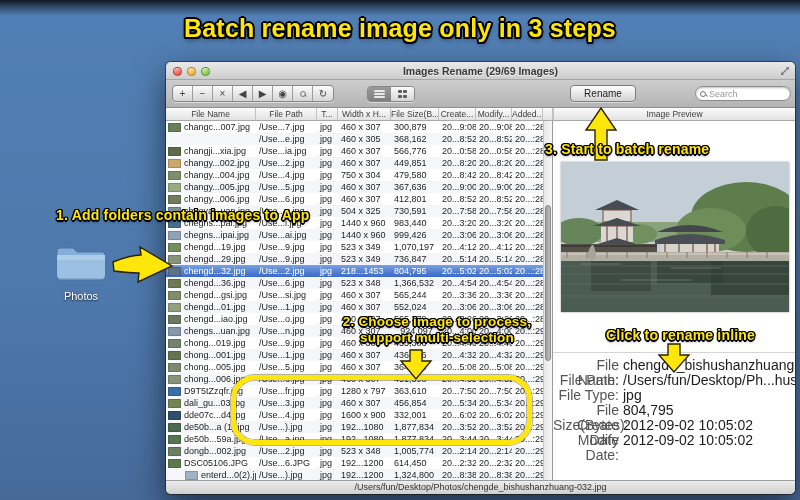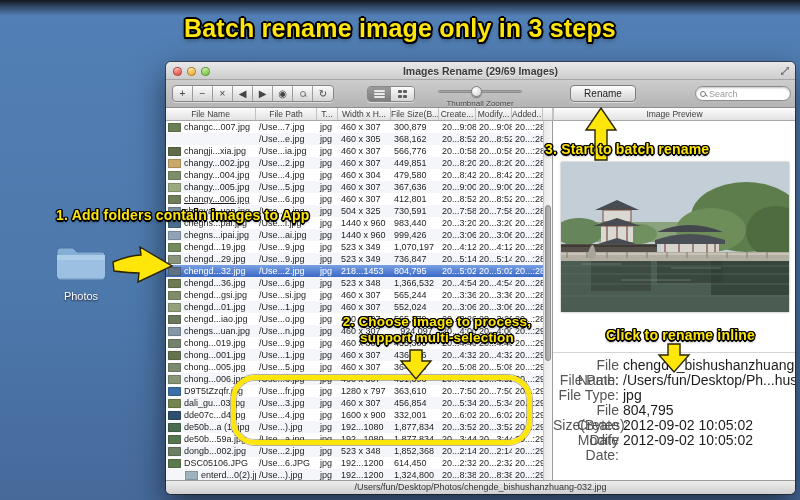--- a/index.html
+++ b/index.html
@@ -179,26 +179,20 @@
       </span>
       <span class="vseg off">
         <span class="grid-glyph">
             <i></i>
             <i></i>
             <i></i>
             <i></i>
           </span>
       </span>
     </div>
-    <div class="zoomer">
-      <div class="slider-track">
-        <span class="slider-knob"></span>
-      </div>
-      <div class="zoomer-label">Thumbnail Zoomer</div>
-    </div>
     <div class="rename-btn">Rename</div>
     <div class="search-field">
       <span class="mag"></span>
       <input class="search-input" placeholder="Search" style="">
     </div>
   </div>
 
   <div class="header-band">
     <div style="display:flex">
         <div class="hcell" style="width: 90px;">File Name</div>
@@ -268,41 +262,41 @@
           <div class="tcell c-modify" style="width: 36px;">20...8:20</div>
           <div class="tcell c-added" style="width: 31px;">20...:28</div>
         </div>
         <div class="trow">
           <div class="tcell c-name" style="width: 90px;">
             <span class="thumb" style="background: rgb(125, 143, 106);"></span>
             <span>changy...004.jpg</span>
           </div>
           <div class="tcell c-path" style="width: 61px;">/Use...4.jpg</div>
           <div class="tcell c-type" style="width: 21px;">jpg</div>
-          <div class="tcell c-wh" style="width: 53px;">460 x 304</div>
+          <div class="tcell c-wh" style="width: 53px;">750 x 304</div>
           <div class="tcell c-size" style="width: 48px;">479,580</div>
           <div class="tcell c-create" style="width: 37px;">20...8:42</div>
           <div class="tcell c-modify" style="width: 36px;">20...8:42</div>
           <div class="tcell c-added" style="width: 31px;">20...:28</div>
         </div>
         <div class="trow alt">
           <div class="tcell c-name" style="width: 90px;">
             <span class="thumb" style="background: rgb(154, 169, 127);"></span>
             <span>changy...005.jpg</span>
           </div>
           <div class="tcell c-path" style="width: 61px;">/Use...5.jpg</div>
           <div class="tcell c-type" style="width: 21px;">jpg</div>
           <div class="tcell c-wh" style="width: 53px;">460 x 307</div>
           <div class="tcell c-size" style="width: 48px;">367,636</div>
           <div class="tcell c-create" style="width: 37px;">20...9:00</div>
           <div class="tcell c-modify" style="width: 36px;">20...9:00</div>
           <div class="tcell c-added" style="width: 31px;">20...:28</div>
         </div>
         <div class="trow">
-          <div class="tcell c-name" style="width: 90px; text-decoration: underline;">
+          <div class="tcell c-name" style="width: 90px;">
             <span class="thumb" style="background: rgb(111, 125, 90);"></span>
             <span>changy...006.jpg</span>
           </div>
           <div class="tcell c-path" style="width: 61px;">/Use...6.jpg</div>
           <div class="tcell c-type" style="width: 21px;">jpg</div>
           <div class="tcell c-wh" style="width: 53px;">460 x 307</div>
           <div class="tcell c-size" style="width: 48px;">412,801</div>
           <div class="tcell c-create" style="width: 37px;">20...8:52</div>
           <div class="tcell c-modify" style="width: 36px;">20...8:52</div>
           <div class="tcell c-added" style="width: 31px;">20...:28</div>
@@ -568,21 +562,21 @@
           <div class="tcell c-added" style="width: 31px;">20...:29</div>
         </div>
         <div class="trow alt">
           <div class="tcell c-name" style="width: 90px;">
             <span class="thumb" style="background: rgb(108, 127, 98);"></span>
             <span>dongb...002.jpg</span>
           </div>
           <div class="tcell c-path" style="width: 61px;">/Use...2.jpg</div>
           <div class="tcell c-type" style="width: 21px;">jpg</div>
           <div class="tcell c-wh" style="width: 53px;">523 x 348</div>
-          <div class="tcell c-size" style="width: 48px;">1,852,368</div>
+          <div class="tcell c-size" style="width: 48px;">1,005,774</div>
           <div class="tcell c-create" style="width: 37px;">20...2:14</div>
           <div class="tcell c-modify" style="width: 36px;">20...2:14</div>
           <div class="tcell c-added" style="width: 31px;">20...:29</div>
         </div>
         <div class="trow">
           <div class="tcell c-name" style="width: 90px;">
             <span class="thumb" style="background: rgb(90, 122, 78);"></span>
             <span>DSC05106.JPG</span>
           </div>
           <div class="tcell c-path" style="width: 61px;">/Use...6.JPG</div>

